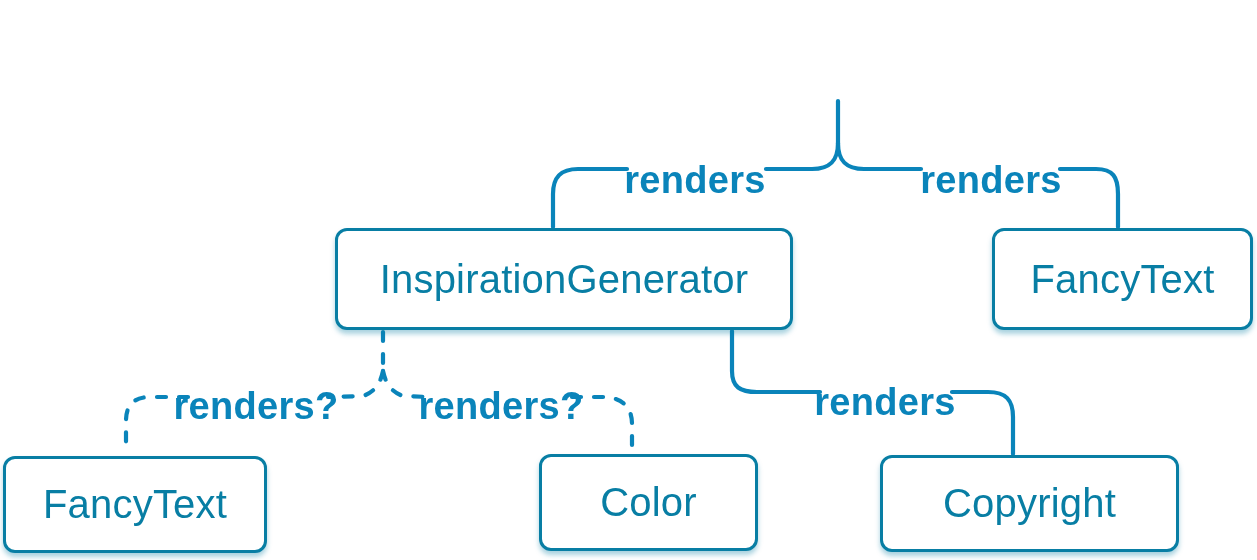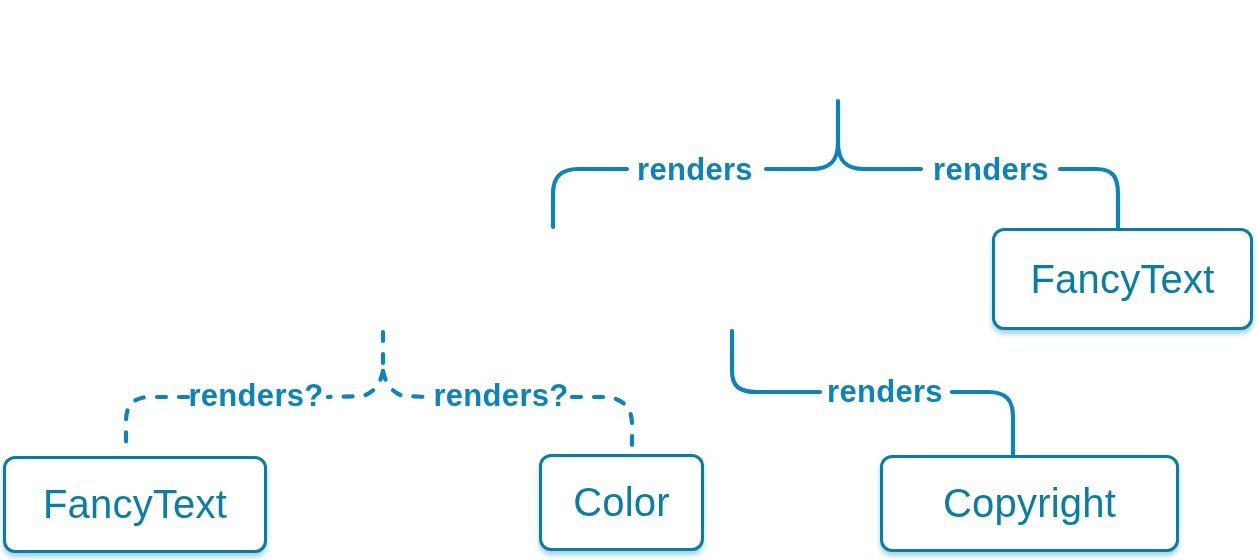--- a/index.html
+++ b/index.html
@@ -37,24 +37,25 @@
     color:var(--node-color);
     font-size:40px;
     font-weight:500;
     letter-spacing:0.2px;
     white-space:nowrap;
   }
   .edge-label{
     position:absolute;
     transform:translate(-50%,-50%);
     color:var(--edge-color);
-    font-size:31px;
+    font-size:38px;
     font-weight:700;
     white-space:nowrap;
     letter-spacing:0.3px;
+    margin-top:10px;
   }
 </style>
 </head>
 <body>
 
 <div class="canvas">
 
   <svg class="edges" viewBox="0 0 1257 560" aria-hidden="true">
 
     <path d="M 838 101 V 143"></path>
@@ -77,30 +78,33 @@
     <path class="dash" d="M 572 397 H 602 C 621 397 632 406 632 424 V 450"></path>
   </svg>
 
   <div class="edge-label" style="left:695px;top:170px;">renders</div>
   <div class="edge-label" style="left:991px;top:170px;">renders</div>
   <div class="edge-label" style="left:256px;top:396px;">renders?</div>
   <div class="edge-label" style="left:501px;top:396px;">renders?</div>
   <div class="edge-label" style="left:885px;top:392px;">renders</div>
 
 
+  <div class="node" style="left:335px;top:228px;width:458px;height:102px;">
+    <span>InspirationGenerator</span>
+  </div>
 
   <div class="node" style="left:992px;top:228px;width:261px;height:102px;">
     <span>FancyText</span>
   </div>
 
   <div class="node" style="left:3px;top:456px;width:264px;height:97px;">
     <span>FancyText</span>
   </div>
 
-  <div class="node" style="left:539px;top:454px;width:165px;height:97px;">
+  <div class="node" style="left:539px;top:454px;width:219px;height:97px;">
     <span>Color</span>
   </div>
 
   <div class="node" style="left:880px;top:455px;width:299px;height:97px;">
     <span>Copyright</span>
   </div>
 
 </div>
 
 </body></html>

